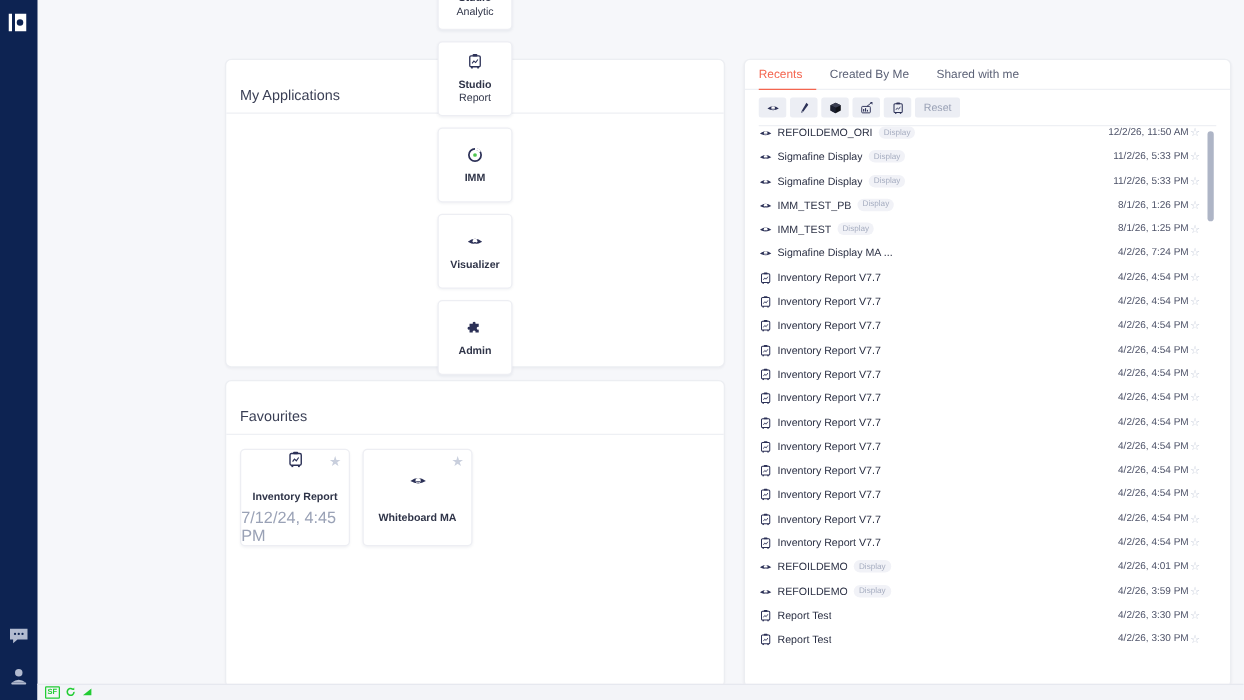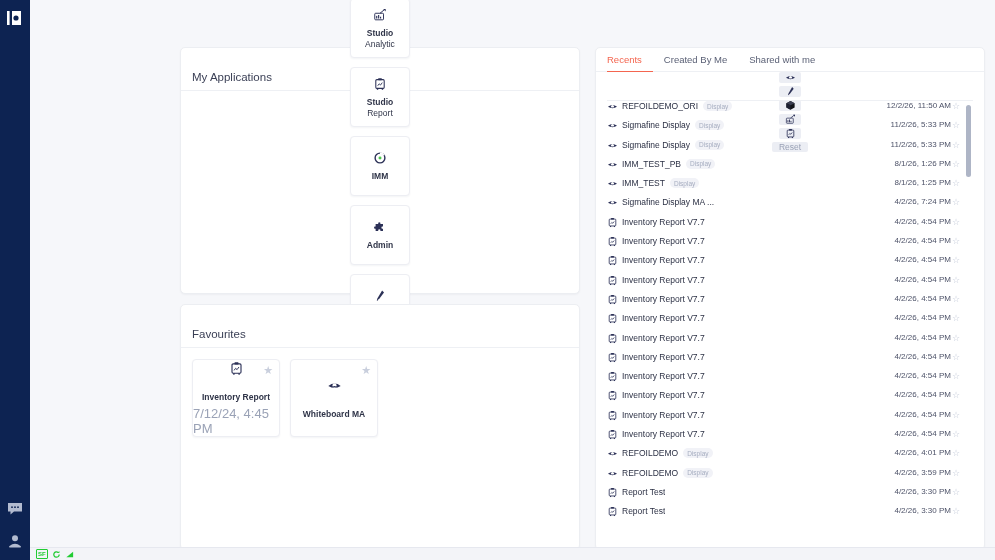--- a/index.html
+++ b/index.html
@@ -119,21 +119,20 @@
     padding: 0 11px; cursor: pointer;
     border-bottom: 1.5px solid transparent;
     margin-bottom: -1px;
   }
   .tab:first-child { padding-left: 0; }
   .tab.active { color: #f4654f; border-bottom-color: #f4654f; }
 
   .filterbar {
     height: 28px; display: flex; align-items: center; gap: 3px;
     padding: 0 11px;
-    flex-direction: column;
   }
   .fbtn {
     width: 22px; height: 16px;
     background: #eceef4; border-radius: 2px;
     display: flex; align-items: center; justify-content: center;
     cursor: pointer;
   }
   .fbtn.reset {
     width: auto; padding: 0 7px; height: 16px;
     font-size: 8.5px; color: #9aa2b6;
@@ -261,20 +260,30 @@
                 <circle cx="8" cy="8" r="1.7" fill="#4ec64e"></circle>
               </svg>
             </span>
             <span class="app-label"><span>IMM</span></span>
           </div>
         </div>
       <div class="app-row" id="app-row-2">
           <div class="app-card">
             <span class="ico">
               <svg viewBox="0 0 16 16" width="14" height="14">
+                <path d="M1.4 8.4 Q8 3.2 14.6 8.4 Q8 12.4 1.4 8.4 Z" fill="#2c3157"></path>
+                <circle cx="8" cy="7.9" r="2.2" fill="#ffffff"></circle>
+                <path d="M5.8 8.6 Q8 10.6 10.2 8.6 Z" fill="#2c3157"></path>
+              </svg>
+            </span>
+            <span class="app-label"><span>Visualizer</span></span>
+          </div>
+          <div class="app-card">
+            <span class="ico">
+              <svg viewBox="0 0 16 16" width="14" height="14">
                 <path d="M3 4.5 h3 a1.3 1.3 0 1 1 2.4 0 h3 v3 a1.3 1.3 0 1 0 0 2.4 v2.6 h-3 a1.3 1.3 0 1 0 -2.4 0 h-3 v-2.6 a1.3 1.3 0 1 1 0 -2.4 z" fill="#2c3157"></path>
               </svg>
             </span>
             <span class="app-label"><span>Admin</span></span>
           </div>
           <div class="app-card">
             <span class="ico">
               <svg viewBox="0 0 16 16" width="14" height="14">
                 <path d="M10.4 1.6 L12.6 4 L6.4 12.4 L4.4 13.6 L4.8 11.2 Z" fill="#2c3157"></path>
                 <path d="M5.6 11.6 L6.9 12.8" stroke="#ffffff" stroke-width=".8"></path>

